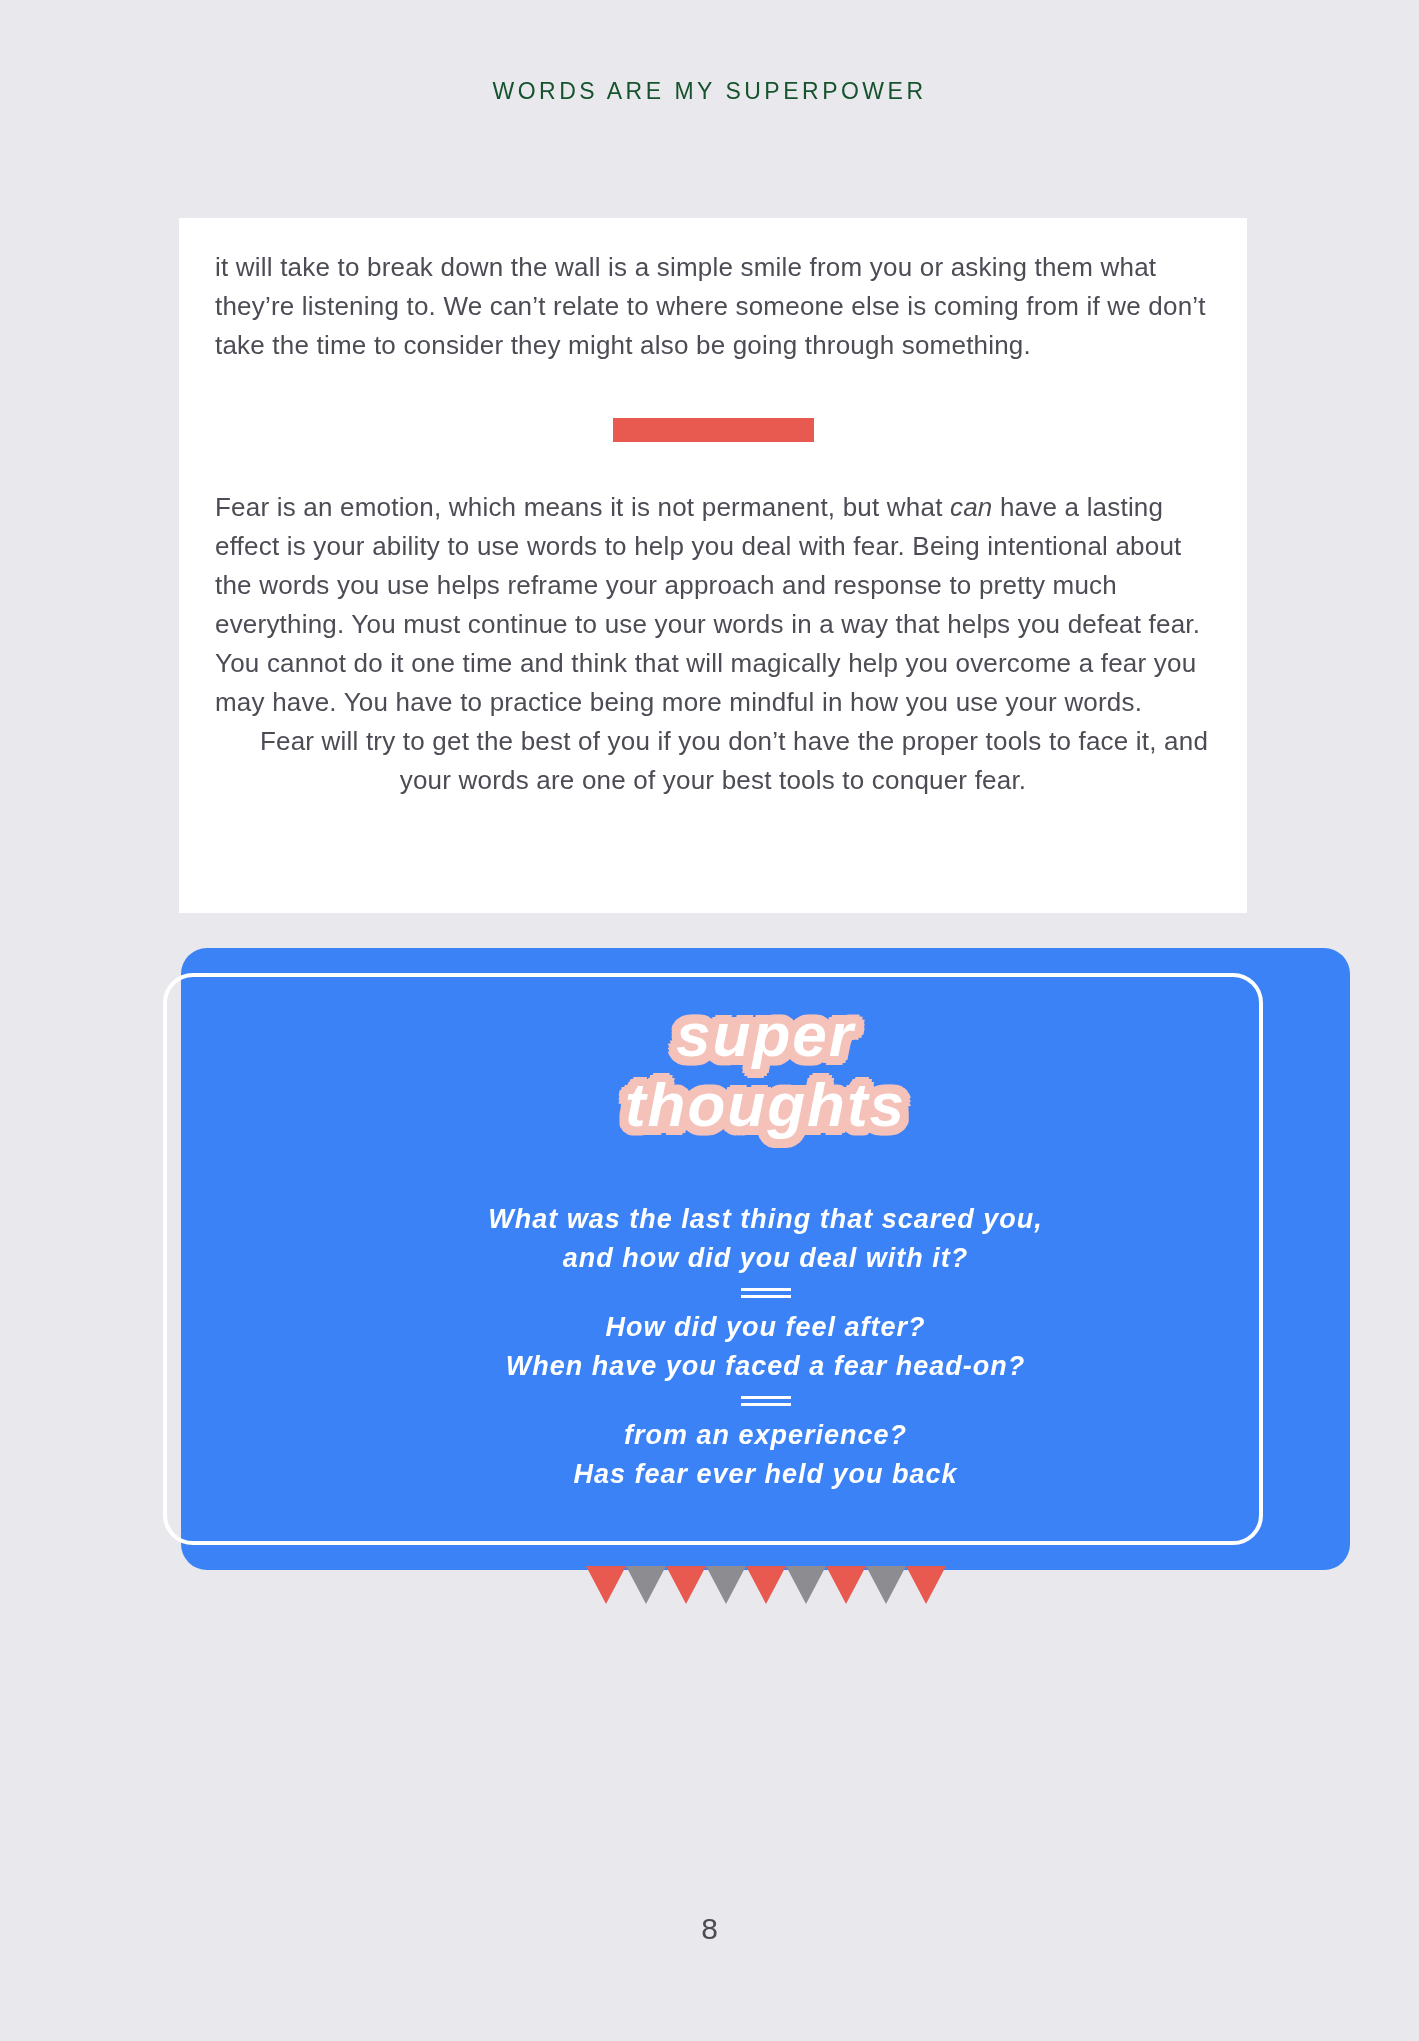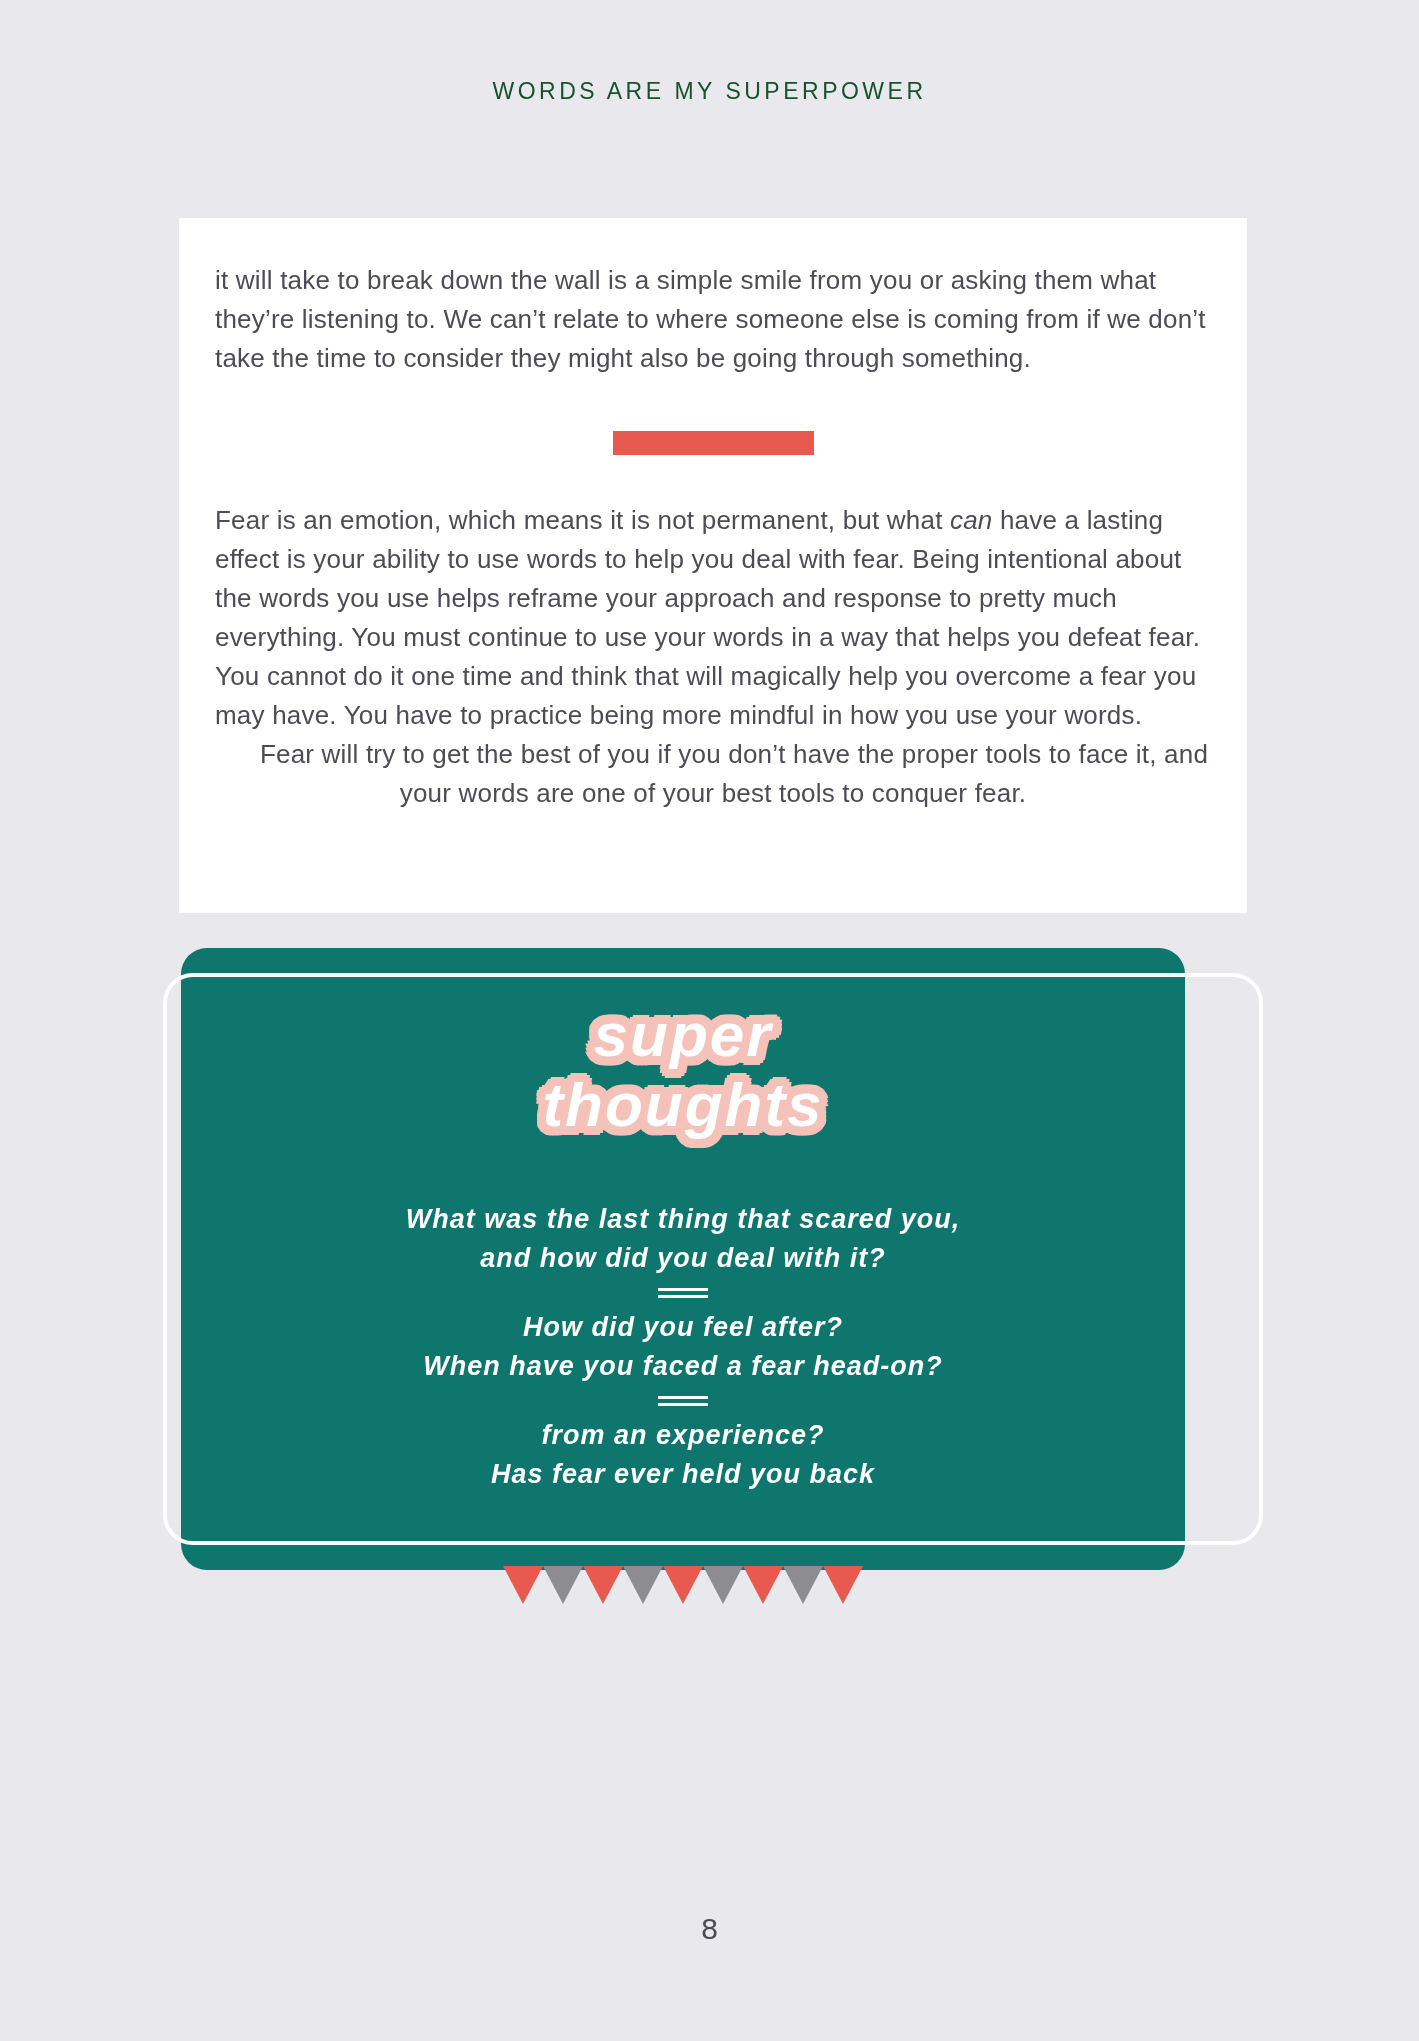--- a/index.html
+++ b/index.html
@@ -18,40 +18,40 @@
     text-align:center;
     font-size:23px;letter-spacing:3.5px;
     color:#14532d;
   }
   
   .content-box{
     position:absolute;left:179px;top:218px;
     width:1068px;height:695px;
     background:#ffffff;
     box-sizing:border-box;
-    padding:43px 36px 0 36px;
+    padding:30px 36px 0 36px;
   }
   .body-text{
     margin:0;
     font-size:26px;line-height:39px;
     color:#4D4C55;
     letter-spacing:0.2px;
   }
   .body-text em{font-style:italic;}
   .indent{text-indent:42px;text-align:center;}
   .section-divider{
     width:201px;height:24px;
     background:#E85A4F;
     margin:53px auto 46px auto;
   }
   
   .thoughts-card{
     position:absolute;left:181px;top:948px;
-    width:1004px;height:622px;
-    background:#0f766e;
+    width:1169px;height:622px;
+    background:#3b82f6;
     border-radius:26px;
   }
   .card-outline{
     position:absolute;left:-18px;top:25px;
     width:1100px;height:572px;
     box-sizing:border-box;
     border:4px solid #ffffff;
     border-radius:30px;
     pointer-events:none;
   }

